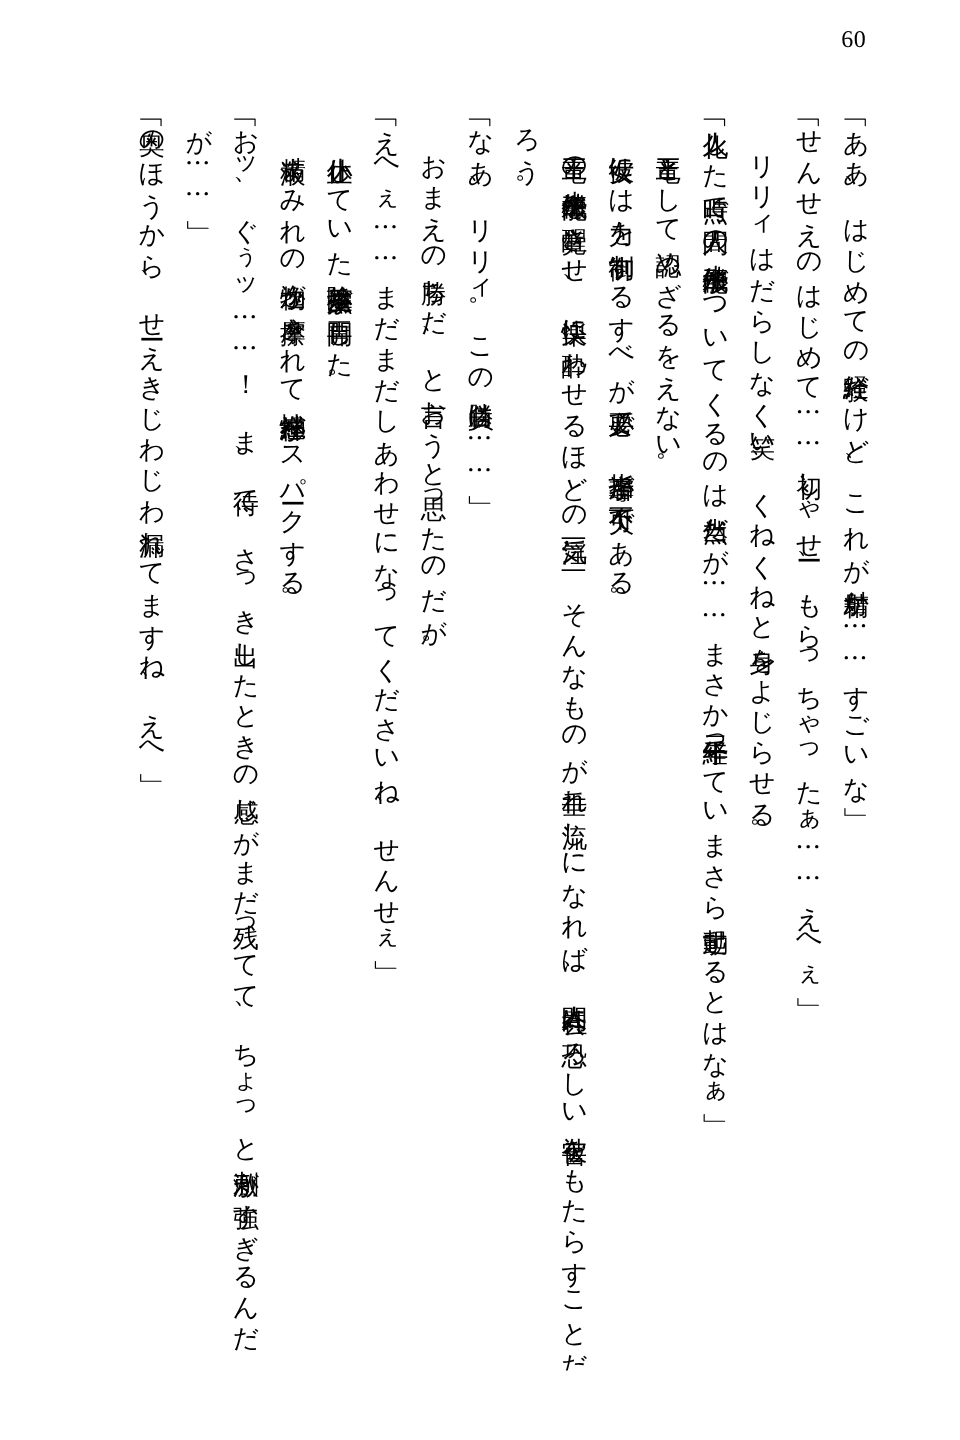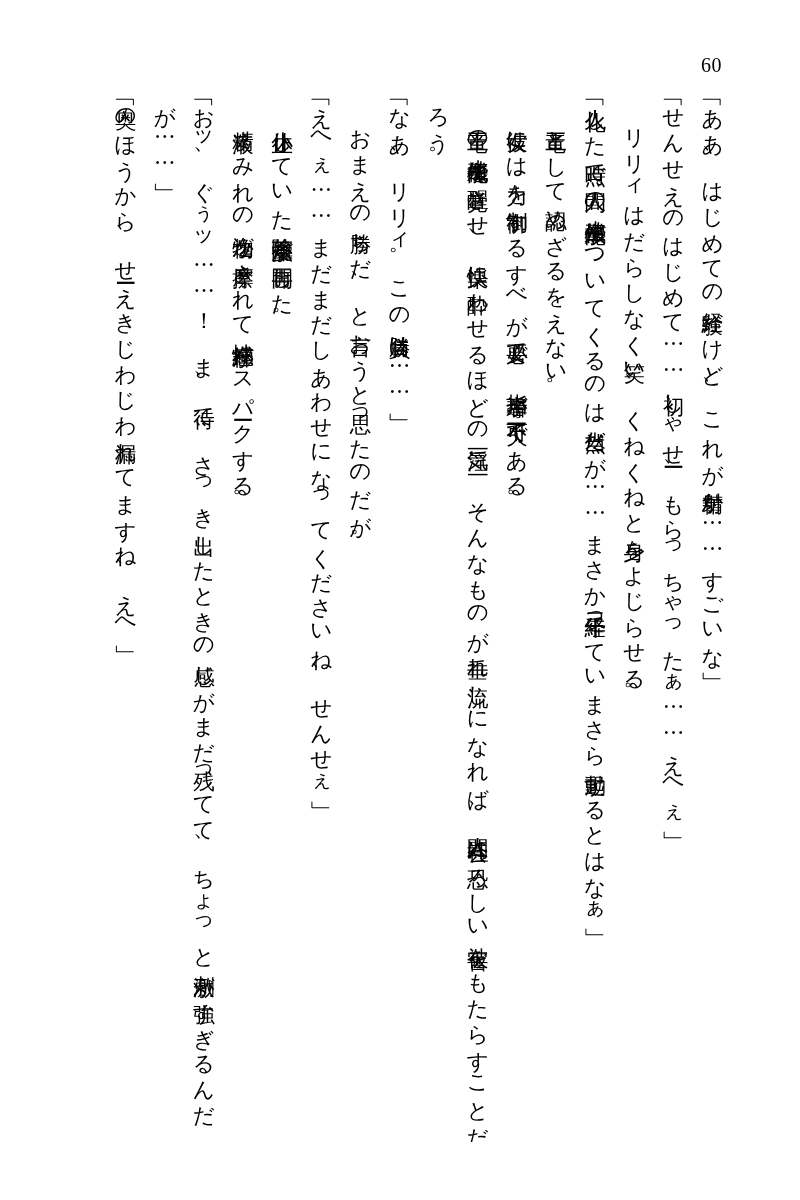--- a/index.html
+++ b/index.html
@@ -22,21 +22,20 @@
     box-sizing: border-box;
   }
   
   #page-number {
     position: absolute;
     top: 22px;
     right: 78px;
     font-size: 20px;
     font-family: "Liberation Serif", "DejaVu Serif", serif;
     letter-spacing: 0.5px;
-    margin-top: 32px;
   }
   
   #text-body {
     position: absolute;
     top: 92px;
     right: 68px;
     left: 56px;
     bottom: 58px;
     writing-mode: vertical-rl;
     -webkit-writing-mode: vertical-rl;

